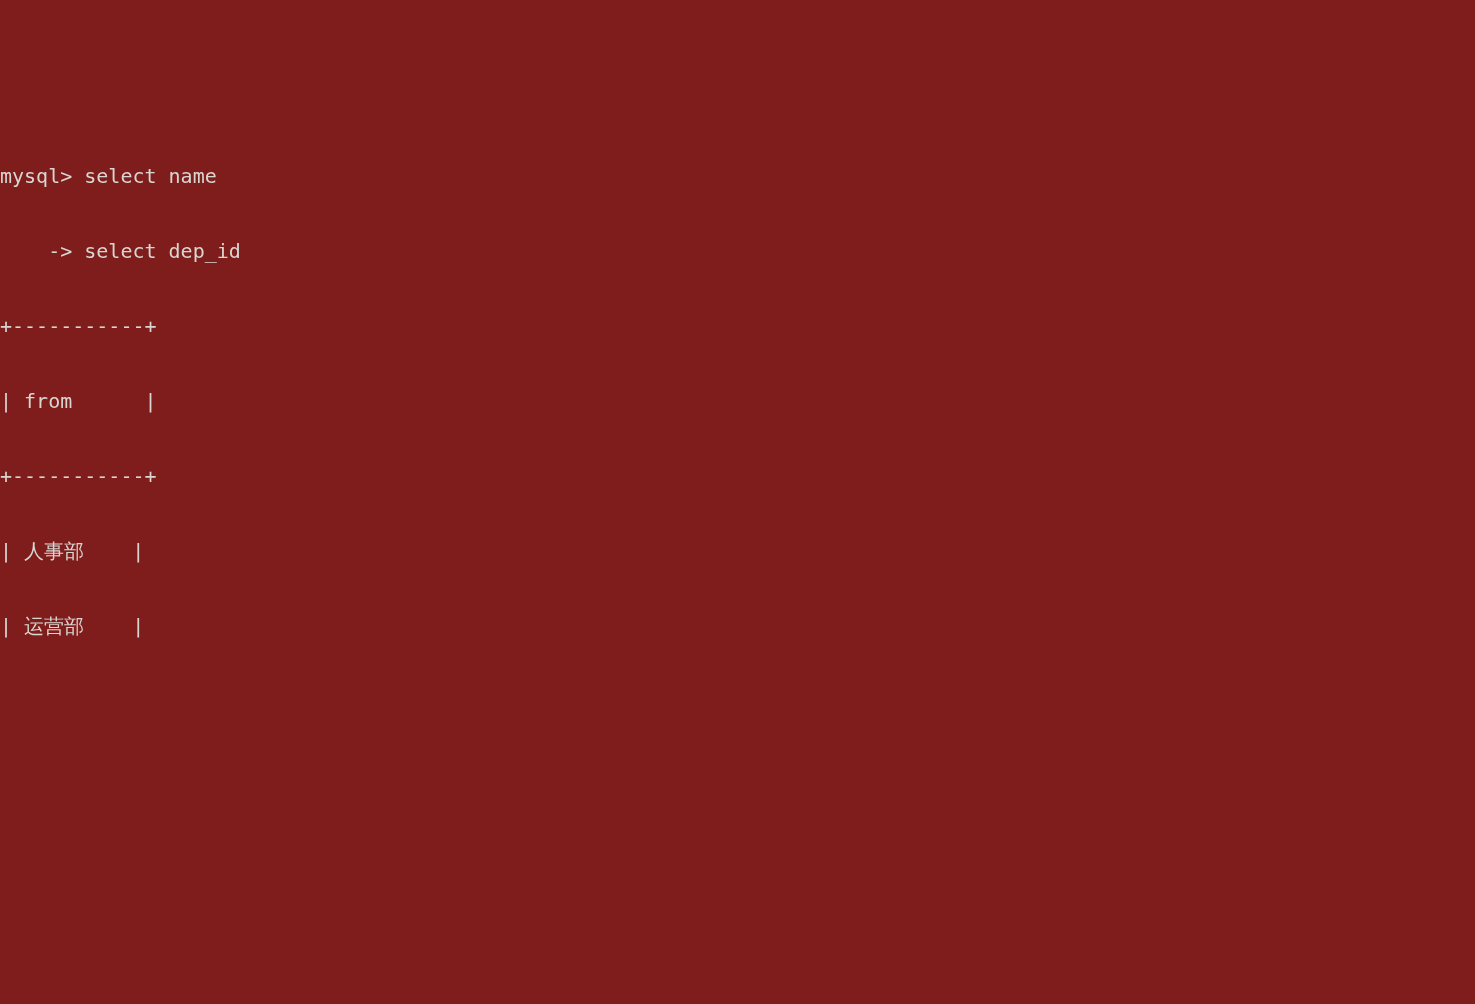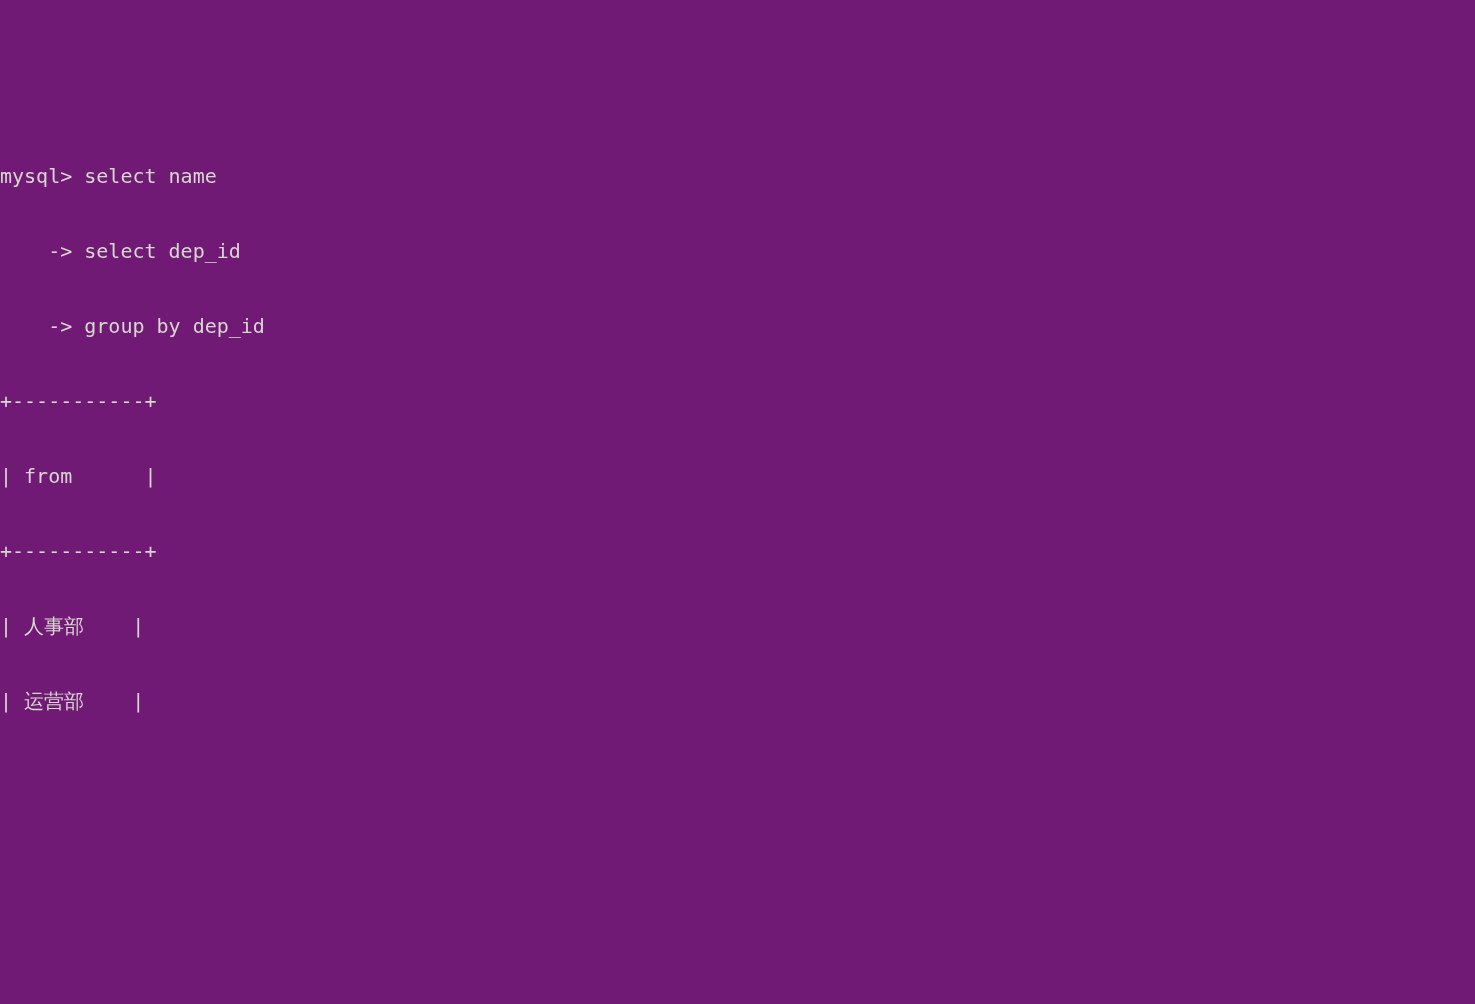--- a/index.html
+++ b/index.html
@@ -9,21 +9,21 @@
     background: #0d0d0d;
   }
   body {
     width: 1475px;
     height: 1004px;
     overflow: hidden;
   }
   #terminal {
     width: 1475px;
     height: 1004px;
-    background: #701a75;
+    background: #7f1d1d;
     color: #d8d6d0;
     font-family: "DejaVu Sans Mono", "Liberation Mono", monospace;
     font-size: 20px;
     line-height: 25px;
     padding-top: 14px;
     box-sizing: border-box;
     letter-spacing: 0px;
     white-space: pre;
     -webkit-font-smoothing: antialiased;
   }
@@ -43,21 +43,20 @@
 </style>
 </head>
 <body>
 
 <div id="terminal">
 
   
   <div>
     <div class="term-line">mysql&gt; select name</div>
     <div class="term-line">    -&gt; select dep_id</div>
-    <div class="term-line">    -&gt; group by dep_id</div>
     <div class="term-line rule">+-----------+</div>
     <div class="term-line header">| from      |</div>
     <div class="term-line rule">+-----------+</div>
     <div class="term-line row">| 人事部    |</div>
     <div class="term-line row">| 运营部    |</div>
     
     
   </div>
 
   

